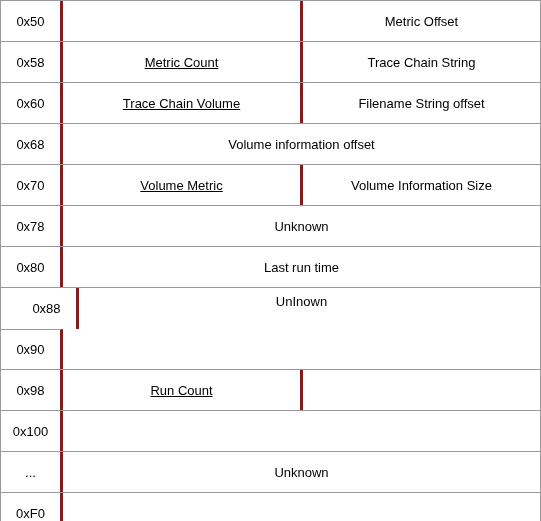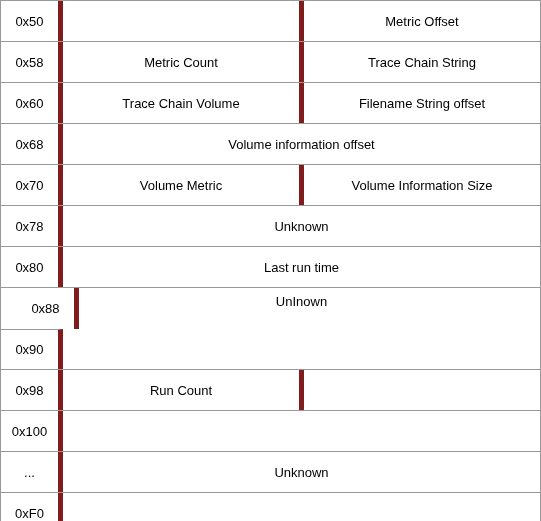--- a/index.html
+++ b/index.html
@@ -26,32 +26,33 @@
     }
     .table-row:last-child {
       border-bottom: none;
     }
     .cell {
       display: flex;
       align-items: center;
       justify-content: center;
       padding: 6px 4px;
       text-align: center;
-      border-right: 5px solid #7f1d1d;
+      border-right: 3px solid #7f1d1d;
     }
     .cell:last-child {
       border-right: none;
     }
     .col-addr {
       width: 62px;
       min-width: 62px;
       flex-shrink: 0;
     }
     .col-left {
       flex: 1;
+      text-decoration: underline;
     }
     .col-right {
       flex: 1;
     }
     .col-full {
       flex: 1;
     }
   </style>
 </head>
 <body>

